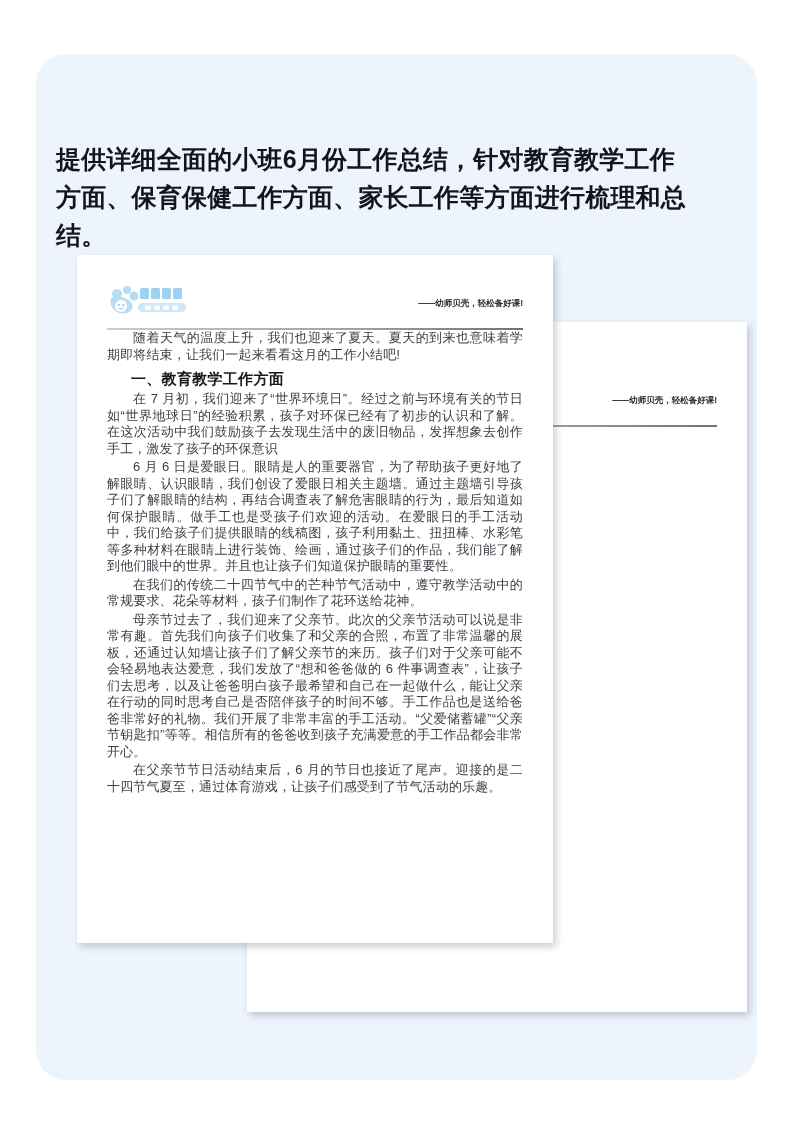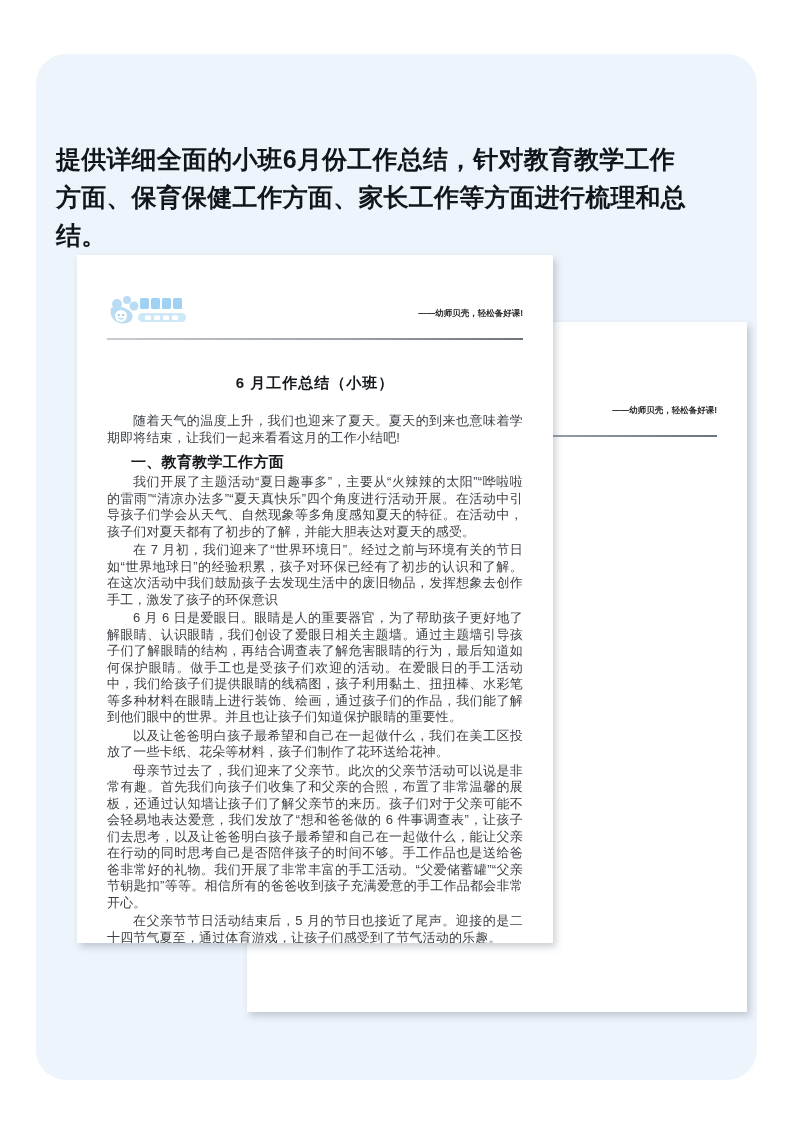--- a/index.html
+++ b/index.html
@@ -74,21 +74,21 @@
     top: 201px;
     width: 476px;
     height: 688px;
     z-index: 2;
   }
 
   
   .doc-inner {
     position: absolute;
     left: 0;
-    top: 16px;
+    top: 6px;
     width: 100%;
     height: 100%;
     border-radius: 16px;
   }
   .page--front .doc-inner { padding: 22px 30px 0 30px; box-sizing: border-box; }
   .page--back  .doc-inner { padding: 52px 30px 0 30px; box-sizing: border-box; }
 
   .doc-head {
     position: relative;
     height: 42px;
@@ -227,30 +227,28 @@
                 <rect x="56" y="20.5" width="6" height="4.5" rx="1"></rect>
                 <rect x="65" y="20.5" width="6" height="4.5" rx="1"></rect>
               </g>
             </svg>
           </div>
           <div class="doc-slogan">——幼师贝壳，轻松备好课!</div>
         </div>
 
         <div class="doc-rule"></div>
 
-        <h1 class="doc-title">6 月工作总结（小班）</h1>
 
         <p class="doc-p">随着天气的温度上升，我们也迎来了夏天。夏天的到来也意味着学期即将结束，让我们一起来看看这月的工作小结吧!</p>
 
         <h2 class="doc-h2">一、教育教学工作方面</h2>
 
-        <p class="doc-p">我们开展了主题活动“夏日趣事多”，主要从“火辣辣的太阳”“哗啦啦的雷雨”“清凉办法多”“夏天真快乐”四个角度进行活动开展。在活动中引导孩子们学会从天气、自然现象等多角度感知夏天的特征。在活动中，孩子们对夏天都有了初步的了解，并能大胆表达对夏天的感受。</p>
         <p class="doc-p">在 7 月初，我们迎来了“世界环境日”。经过之前与环境有关的节日如“世界地球日”的经验积累，孩子对环保已经有了初步的认识和了解。在这次活动中我们鼓励孩子去发现生活中的废旧物品，发挥想象去创作手工，激发了孩子的环保意识</p>
         <p class="doc-p">6 月 6 日是爱眼日。眼睛是人的重要器官，为了帮助孩子更好地了解眼睛、认识眼睛，我们创设了爱眼日相关主题墙。通过主题墙引导孩子们了解眼睛的结构，再结合调查表了解危害眼睛的行为，最后知道如何保护眼睛。做手工也是受孩子们欢迎的活动。在爱眼日的手工活动中，我们给孩子们提供眼睛的线稿图，孩子利用黏土、扭扭棒、水彩笔等多种材料在眼睛上进行装饰、绘画，通过孩子们的作品，我们能了解到他们眼中的世界。并且也让孩子们知道保护眼睛的重要性。</p>
-        <p class="doc-p">以及让爸爸明白孩子最希望和自己在一起做什么，我们在美工区投放了一些卡纸、花朵等材料，孩子们制作了花环送给花神。</p>
+        <p class="doc-p">在我们的传统二十四节气中的芒种节气活动中，遵守教学活动中的常规要求、花朵等材料，孩子们制作了花环送给花神。</p>
         <p class="doc-p">母亲节过去了，我们迎来了父亲节。此次的父亲节活动可以说是非常有趣。首先我们向孩子们收集了和父亲的合照，布置了非常温馨的展板，还通过认知墙让孩子们了解父亲节的来历。孩子们对于父亲可能不会轻易地表达爱意，我们发放了“想和爸爸做的 6 件事调查表”，让孩子们去思考，以及让爸爸明白孩子最希望和自己在一起做什么，能让父亲在行动的同时思考自己是否陪伴孩子的时间不够。手工作品也是送给爸爸非常好的礼物。我们开展了非常丰富的手工活动。“父爱储蓄罐”“父亲节钥匙扣”等等。相信所有的爸爸收到孩子充满爱意的手工作品都会非常开心。</p>
-        <p class="doc-p">在父亲节节日活动结束后，5 月的节日也接近了尾声。迎接的是二十四节气夏至，通过体育游戏，让孩子们感受到了节气活动的乐趣。</p>
+        <p class="doc-p">在父亲节节日活动结束后，6 月的节日也接近了尾声。迎接的是二十四节气夏至，通过体育游戏，让孩子们感受到了节气活动的乐趣。</p>
 
       </div>
     </div>
 
   </div>
 </div>
 
 </body></html>

